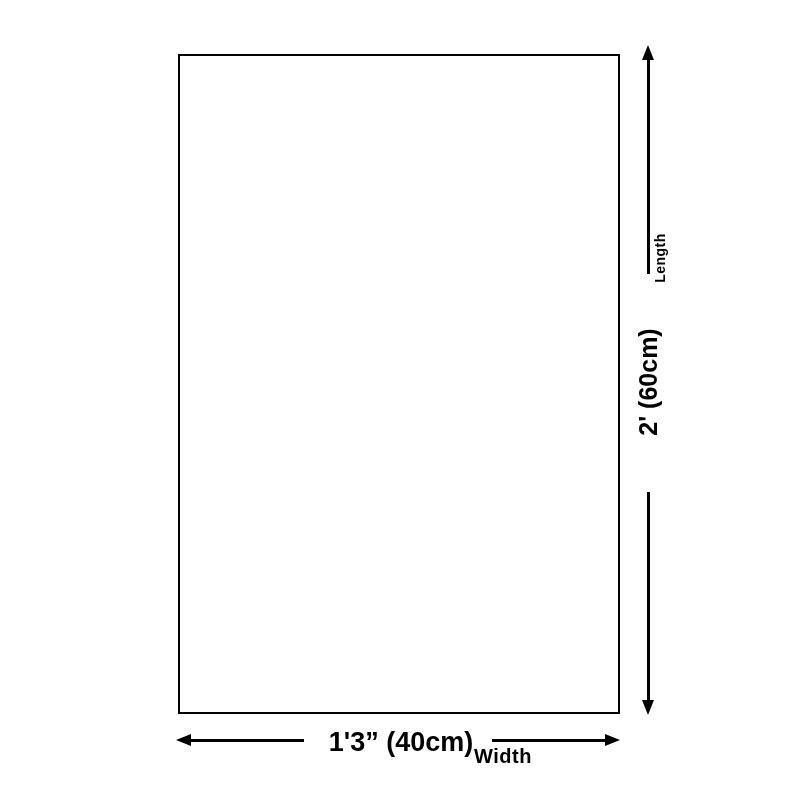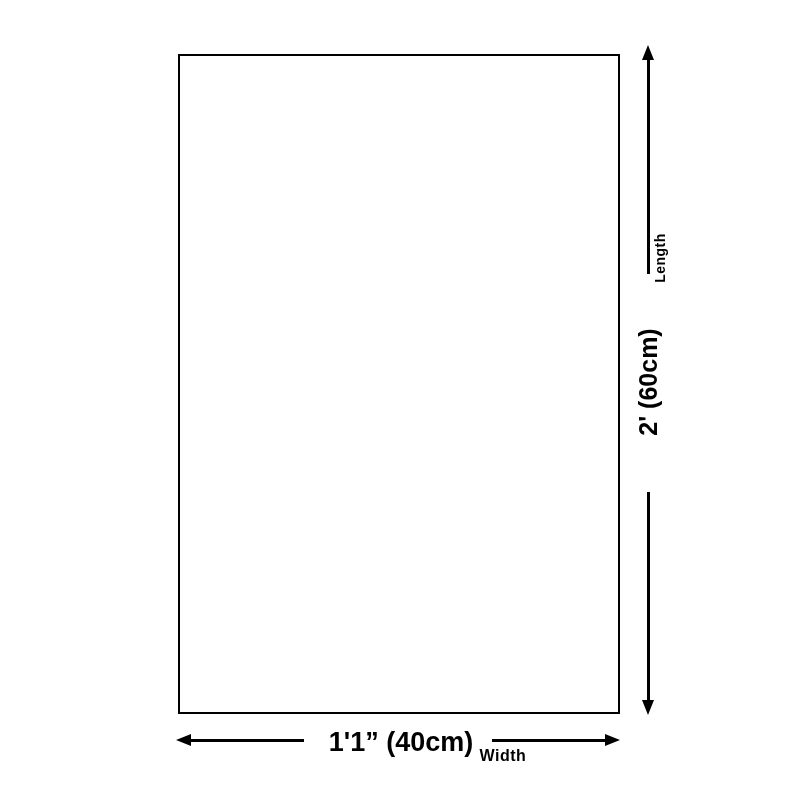--- a/index.html
+++ b/index.html
@@ -89,21 +89,21 @@
     font-size: 25px;
   }
   .width-value {
     left: 401px; top: 742px;
     transform: translate(-50%, -50%);
     font-size: 27px;
   }
   .width-label {
     left: 503px; top: 756px;
     transform: translate(-50%, -50%);
-    font-size: 16px;
+    font-size: 20px;
     letter-spacing: 0.5px;
   }
 </style>
 </head>
 <body>
 
 <div class="canvas">
 
   <div class="outline-rect"></div>
 
@@ -112,19 +112,19 @@
     <div class="dim-line-v v-seg-top"></div>
     <div class="label length-label">Length</div>
     <div class="label length-value">2' (60cm)</div>
     <div class="dim-line-v v-seg-bottom"></div>
     <div class="arrow arrow-down"></div>
   </div>
 
   <div>
     <div class="arrow arrow-left"></div>
     <div class="dim-line-h h-seg-left"></div>
-    <div class="label width-value">1'1” (40cm)</div>
+    <div class="label width-value">1'3” (40cm)</div>
     <div class="label width-label">Width</div>
     <div class="dim-line-h h-seg-right"></div>
     <div class="arrow arrow-right"></div>
   </div>
 
 </div>
 
 </body></html>

